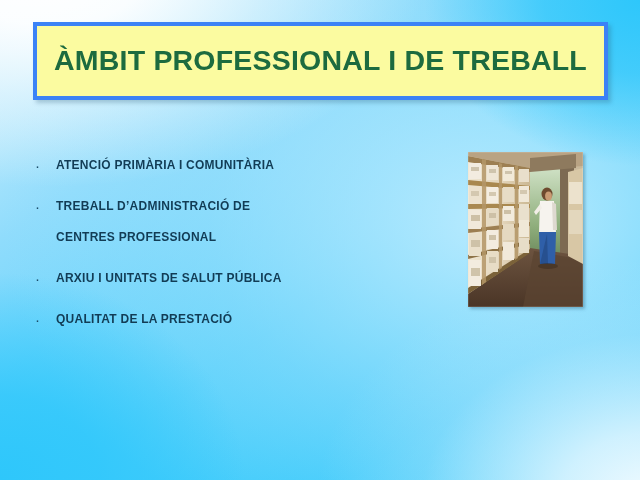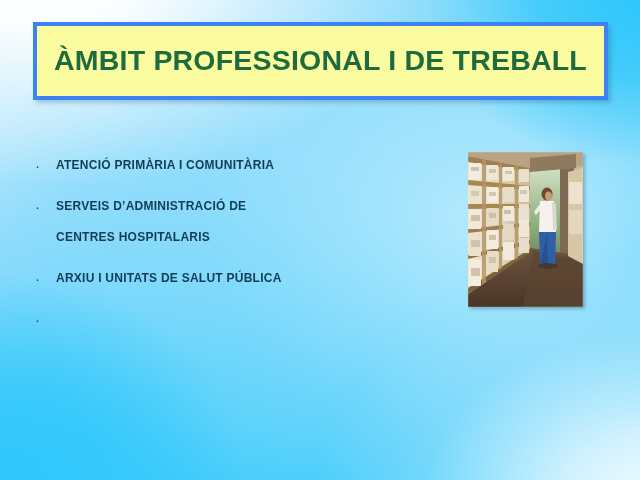--- a/index.html
+++ b/index.html
@@ -131,35 +131,36 @@
     <div class="bullet-item">
       <div class="bullet-marker">·</div>
       <div class="bullet-lines">
         <div class="bullet-line">ATENCIÓ PRIMÀRIA I COMUNITÀRIA</div>
       </div>
     </div>
 
     <div class="bullet-item">
       <div class="bullet-marker">·</div>
       <div class="bullet-lines">
-        <div class="bullet-line">SERVEIS D’ADMINISTRACIÓ DE</div>
-        <div class="bullet-line">CENTRES HOSPITALARIS</div>
+        <div class="bullet-line">TREBALL D’ADMINISTRACIÓ DE</div>
+        <div class="bullet-line">CENTRES PROFESSIONAL</div>
       </div>
     </div>
 
     <div class="bullet-item">
       <div class="bullet-marker">·</div>
       <div class="bullet-lines">
         <div class="bullet-line">ARXIU I UNITATS DE SALUT PÚBLICA</div>
       </div>
     </div>
 
     <div class="bullet-item">
       <div class="bullet-marker">·</div>
       <div class="bullet-lines">
+        <div class="bullet-line">QUALITAT DE LA PRESTACIÓ</div>
       </div>
     </div>
 
   </div>
 
   <div id="photo">
     <svg viewBox="0 0 115 155" preserveAspectRatio="none">
       <defs>
         <linearGradient id="floorG" x1="0" y1="0" x2="0" y2="1">
           <stop offset="0%" stop-color="#6d5440"></stop>

